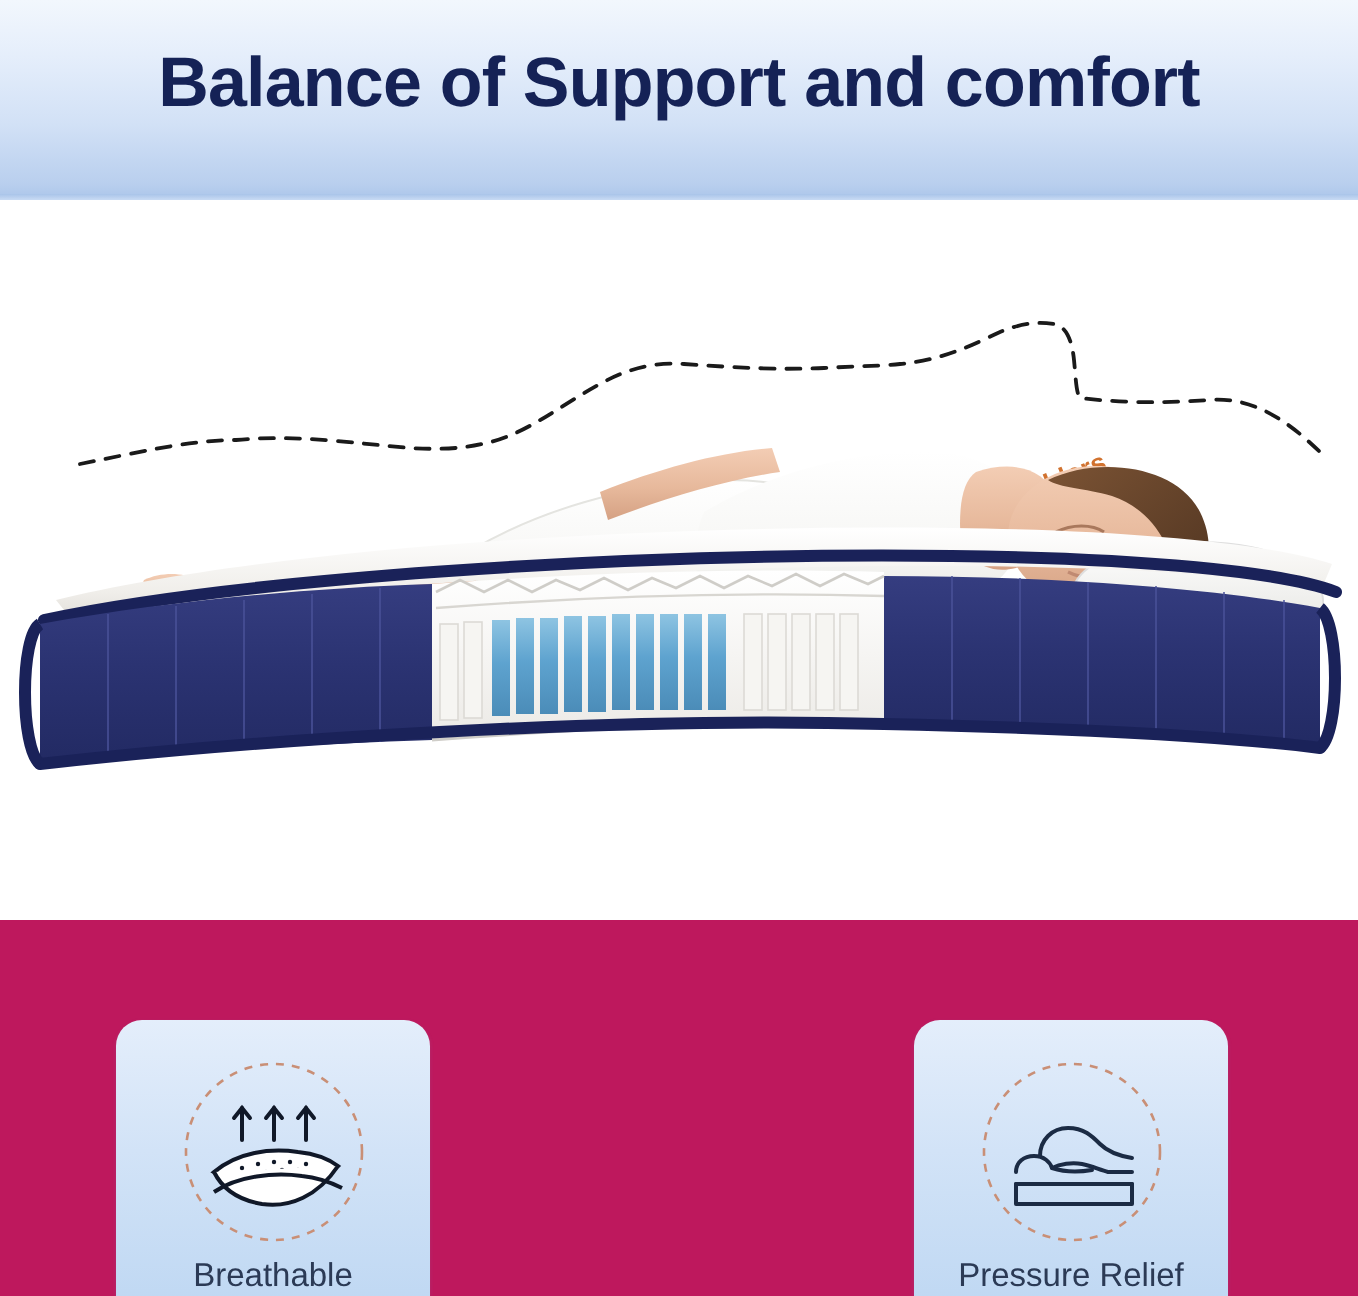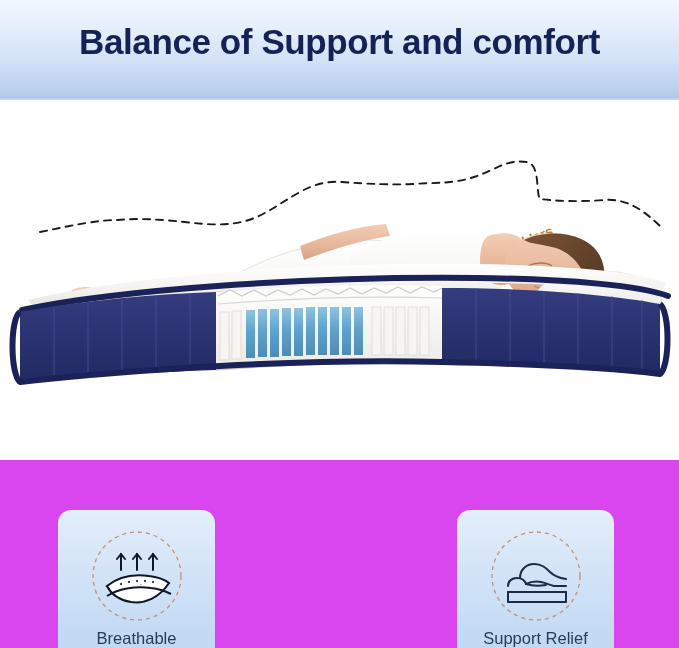--- a/index.html
+++ b/index.html
@@ -2,21 +2,21 @@
 <html><head>
 <meta charset="utf-8">
 <style>
   html,body{margin:0;padding:0;}
   body{
     width:679px;height:648px;overflow:hidden;
     background:#ffffff;
     font-family:"Liberation Sans","DejaVu Sans",sans-serif;
     position:relative;
   }
-  #page{position:relative;width:679px;height:648px;overflow:hidden;background:#d946ef;}
+  #page{position:relative;width:679px;height:648px;overflow:hidden;background:#be185d;}
 
   
   .header{
     position:absolute;left:0;top:0;width:679px;height:100px;
     background:linear-gradient(180deg,#f2f7fd 0%,#e5eefb 28%,#d2e1f6 62%,#b9cfee 92%,#aac5ea 100%);
     overflow:hidden;
   }
   .header:after{
     content:"";position:absolute;left:0;bottom:0;width:100%;height:3px;
     background:linear-gradient(180deg,#a9c4e9,#c9dbf4);
@@ -279,16 +279,16 @@
         <g stroke="#1b2b44" stroke-width="2" fill="none" stroke-linecap="round" stroke-linejoin="round">
           <path d="M 24 68 L 82 68"></path>
           <path d="M 24 68 L 24 78 L 82 78 L 82 68"></path>
           <path d="M 24 62 C 24 57, 28 54, 33 54 C 38 54, 41 57, 42 60
                    C 46 58, 52 57, 57 58 C 62 59, 66 61, 70 62 L 82 62"></path>
           <path d="M 36 54 C 36 46, 42 40, 50 40 C 58 40, 62 44, 66 48
                    C 70 52, 76 54, 82 55"></path>
           <path d="M 42 60 C 48 62, 56 62, 62 61"></path>
         </g>
       </svg>
-      <div class="card-label">Support Relief</div>
+      <div class="card-label">Pressure Relief</div>
     </div>
   </div>
 </div>
 
 </body></html>

